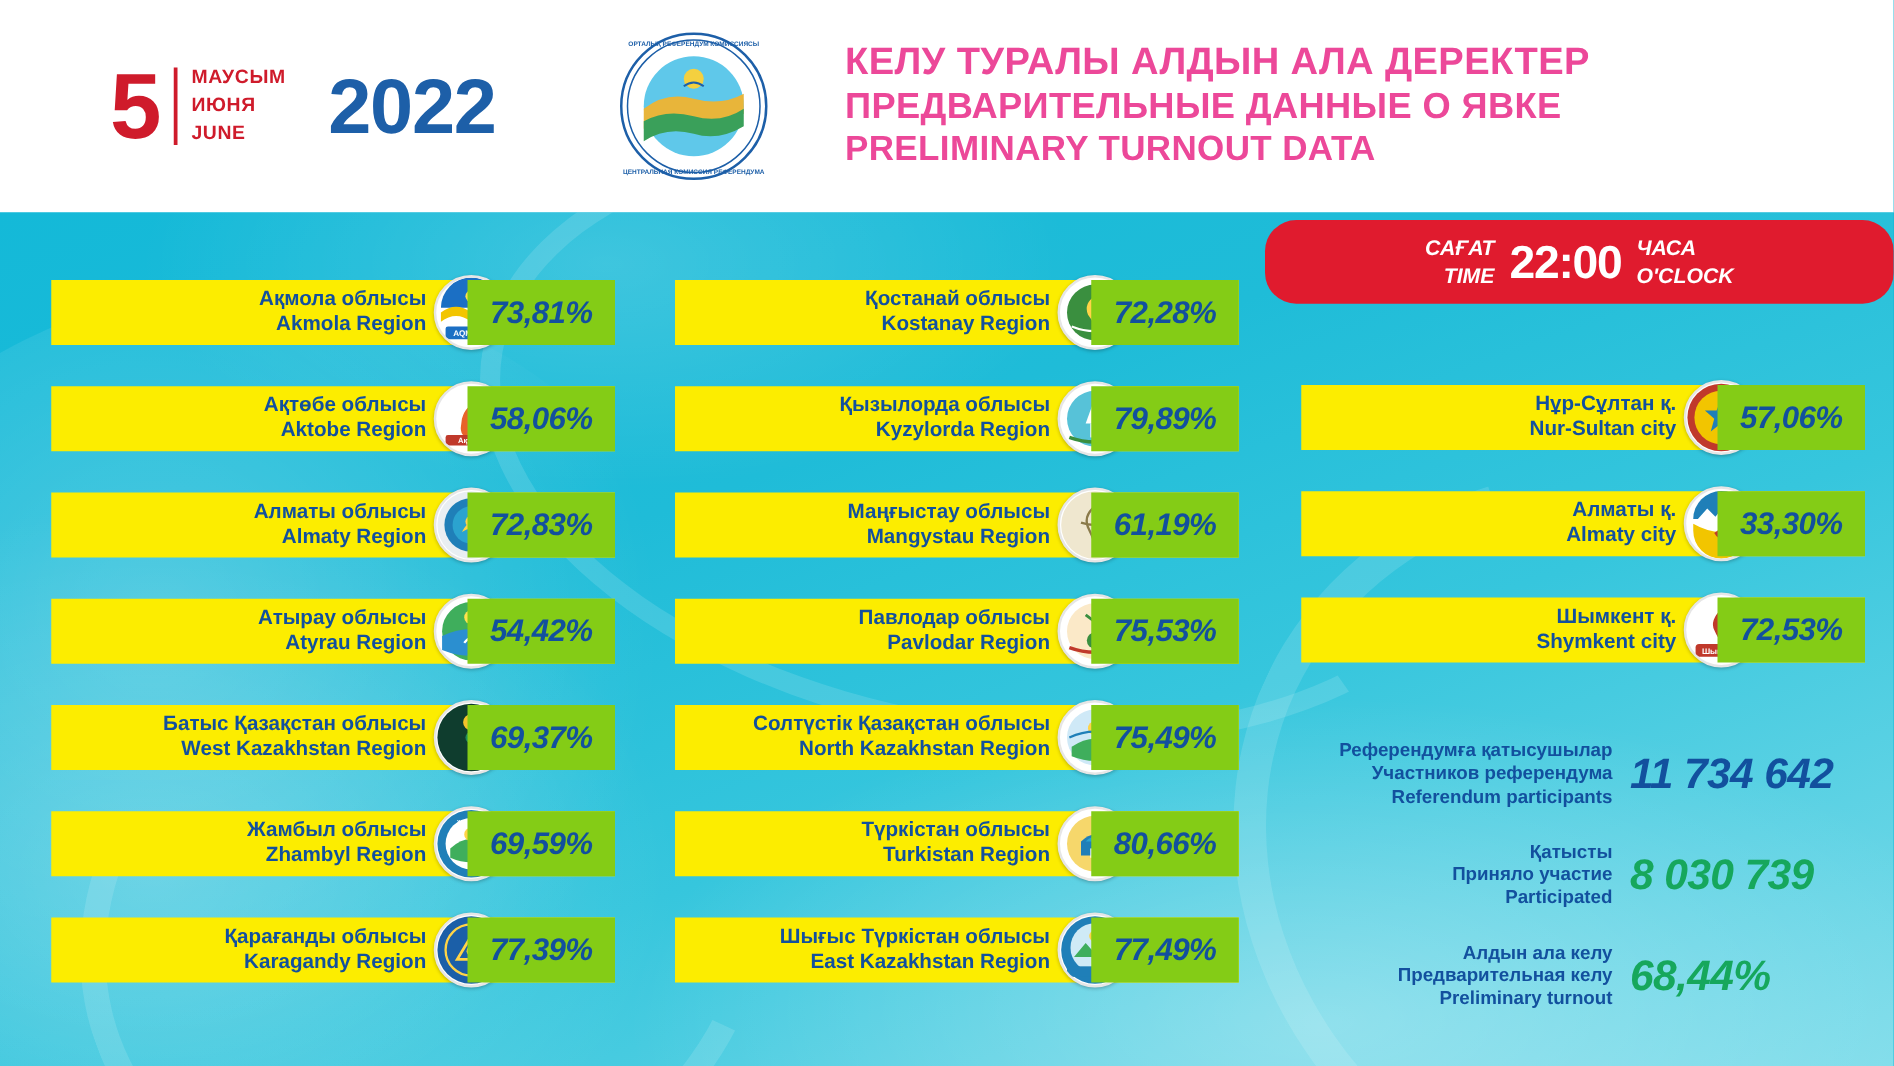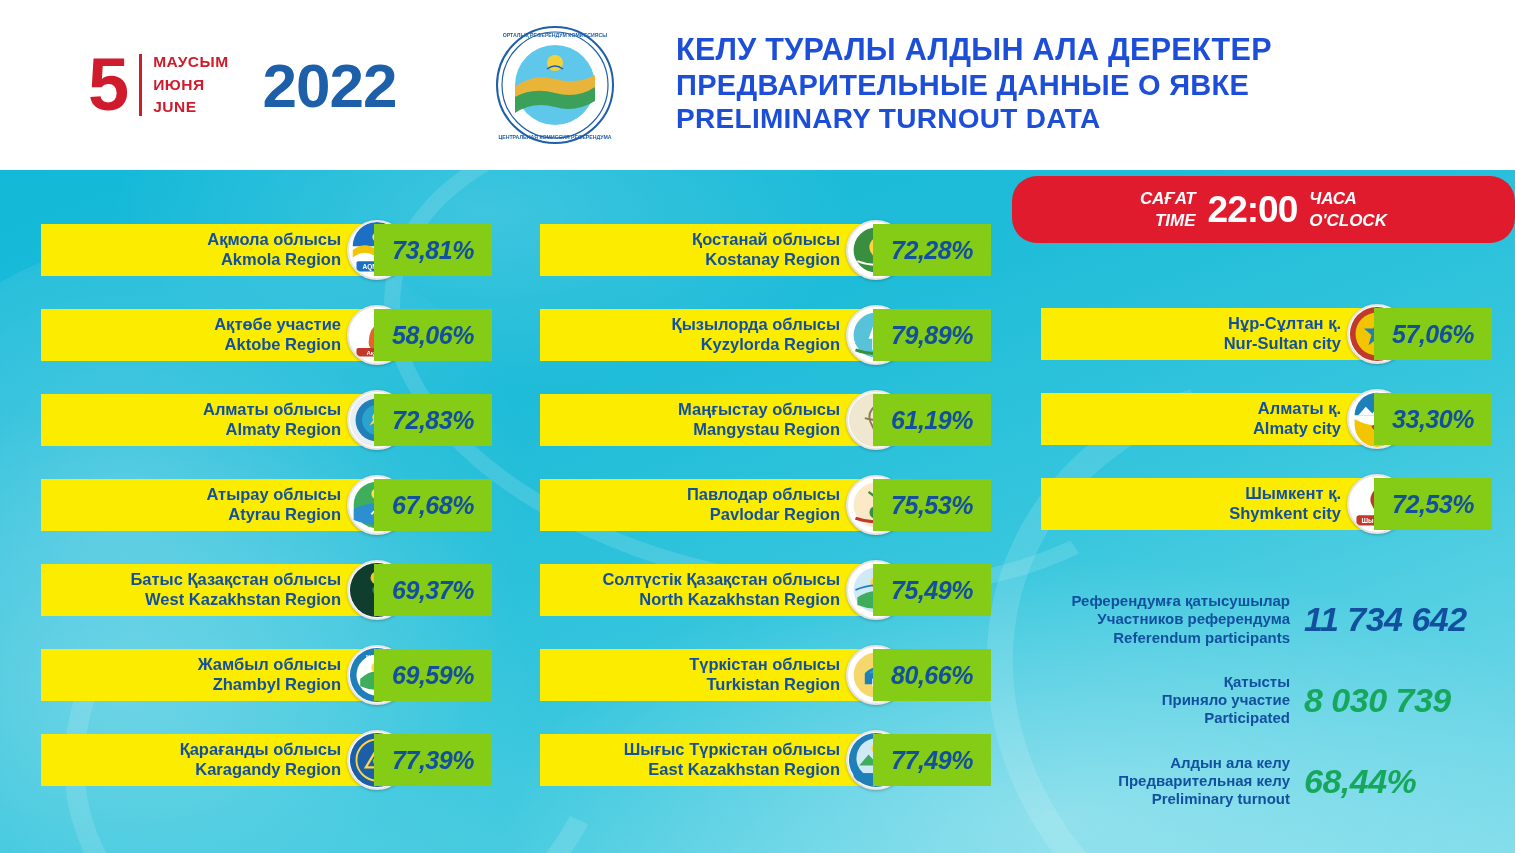--- a/index.html
+++ b/index.html
@@ -55,21 +55,21 @@
 
   .emblem {
     position: absolute;
     left: 495px; top: 25px;
     width: 120px; height: 120px;
   }
 
   .header-titles {
     position: absolute;
     left: 676px; top: 32px;
-    color: #1d4ed8;
+    color: #ec4899;
     font-weight: bold;
     line-height: 1.18;
   }
   .header-titles div { font-size: 30.5px; letter-spacing: 0.3px; }
   .ht2 { font-size: 29px !important; }
   .ht3 { font-size: 28px !important; }
 
   
   .bg {
     position: absolute;
@@ -290,21 +290,21 @@
         </svg>
     </div>
     <div class="pctbox">
       <span class="pct">73,81%</span>
     </div>
   </div>
 
   <div class="row">
     <div class="bar"></div>
     <div class="names">
-      <div class="n1">Ақтөбе участие</div>
+      <div class="n1">Ақтөбе облысы</div>
       <div class="n2">Aktobe Region</div>
     </div>
     <div class="logo">
       <svg viewBox="0 0 60 60">
           <circle cx="30" cy="30" r="29" fill="#fff"></circle>
           <path d="M22 30 q4 -14 15 -12 q-6 6 -4 12 q8 2 8 9 q0 8 -9 8 q-11 0 -11 -9 z" fill="#e8622a"></path>
           <circle cx="31" cy="36" r="3.4" fill="#fff"></circle>
           <rect x="8" y="44" width="44" height="9" rx="2" fill="#c0392b"></rect>
           <text x="30" y="51" text-anchor="middle" fill="#fff" font-size="6.5" font-weight="bold" font-family="Liberation Sans, sans-serif">Ақтөбе</text>
         </svg>
@@ -343,21 +343,21 @@
     <div class="logo">
       <svg viewBox="0 0 60 60">
           <circle cx="30" cy="30" r="29" fill="#fff"></circle>
           <circle cx="30" cy="30" r="25" fill="#3fae5c"></circle>
           <path d="M5 34 q25 -12 50 0 v12 q-25 10 -50 0 z" fill="#2b8fd0"></path>
           <circle cx="30" cy="18" r="6" fill="#ffe24d"></circle>
           <path d="M24 40 q6 -8 12 0" stroke="#fff" stroke-width="2" fill="none"></path>
         </svg>
     </div>
     <div class="pctbox">
-      <span class="pct">67,68%</span>
+      <span class="pct">54,42%</span>
     </div>
   </div>
 
   <div class="row">
     <div class="bar"></div>
     <div class="names">
       <div class="n1">Батыс Қазақстан облысы</div>
       <div class="n2">West Kazakhstan Region</div>
     </div>
     <div class="logo">

